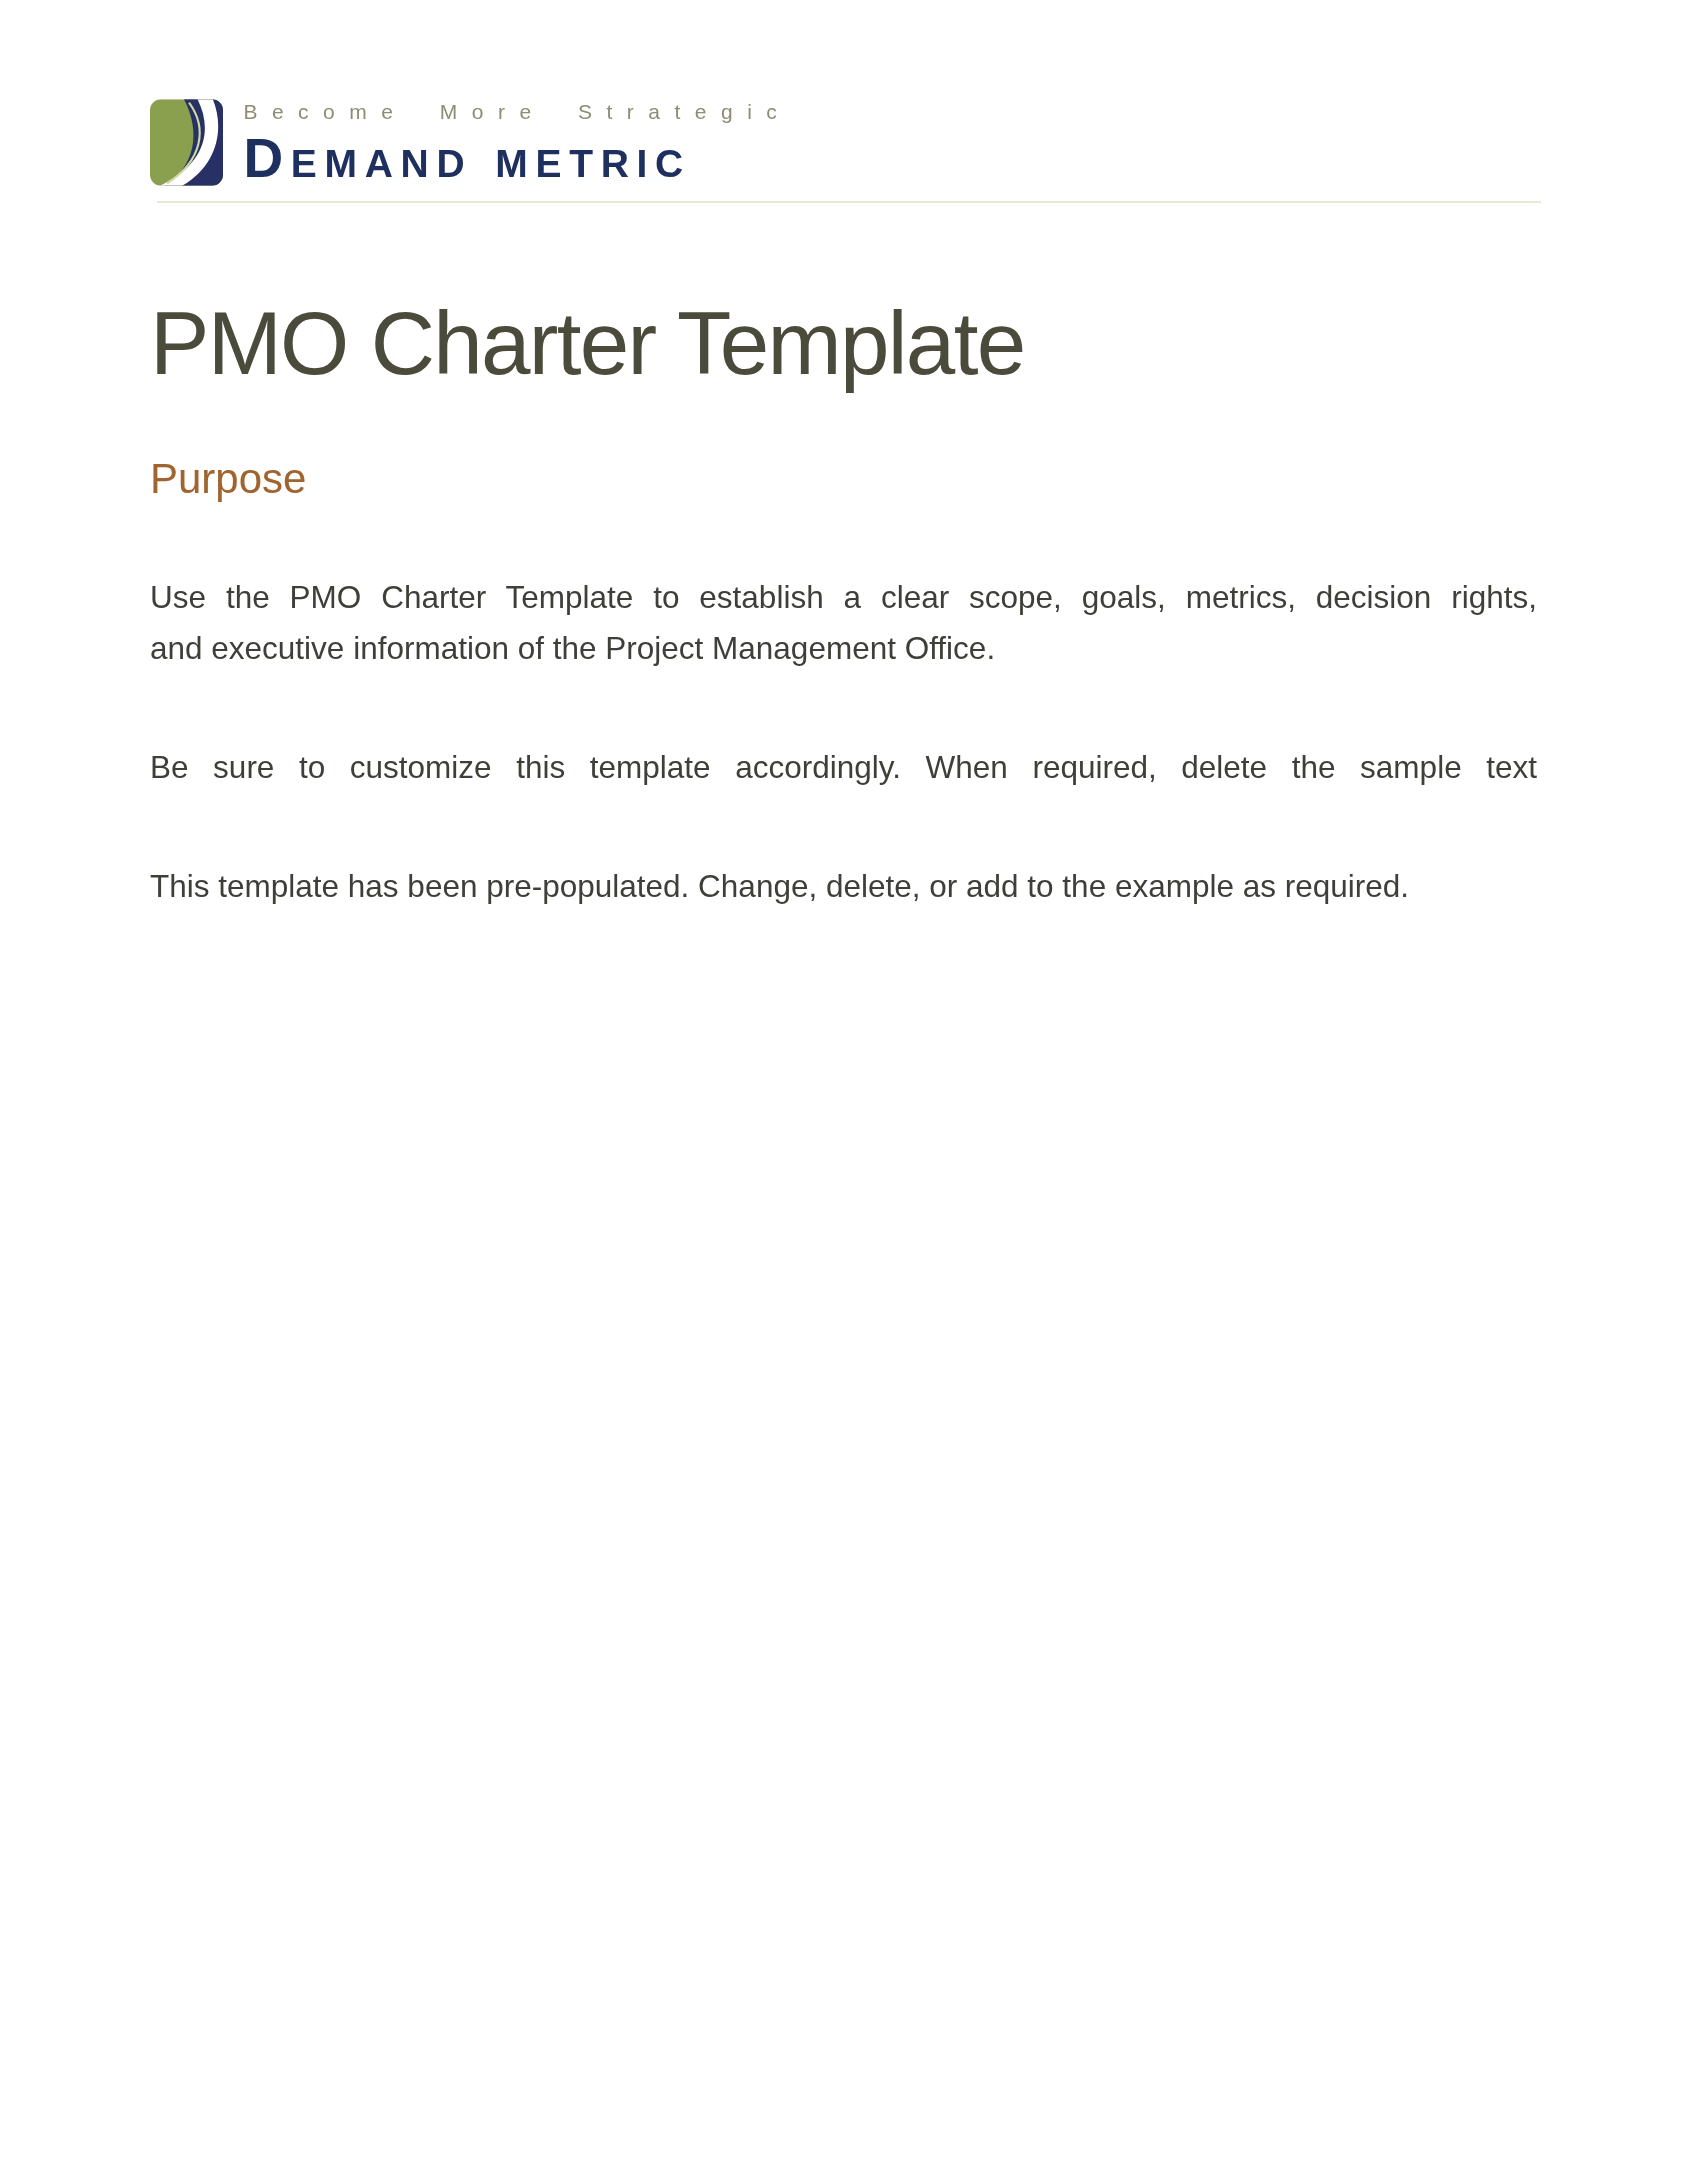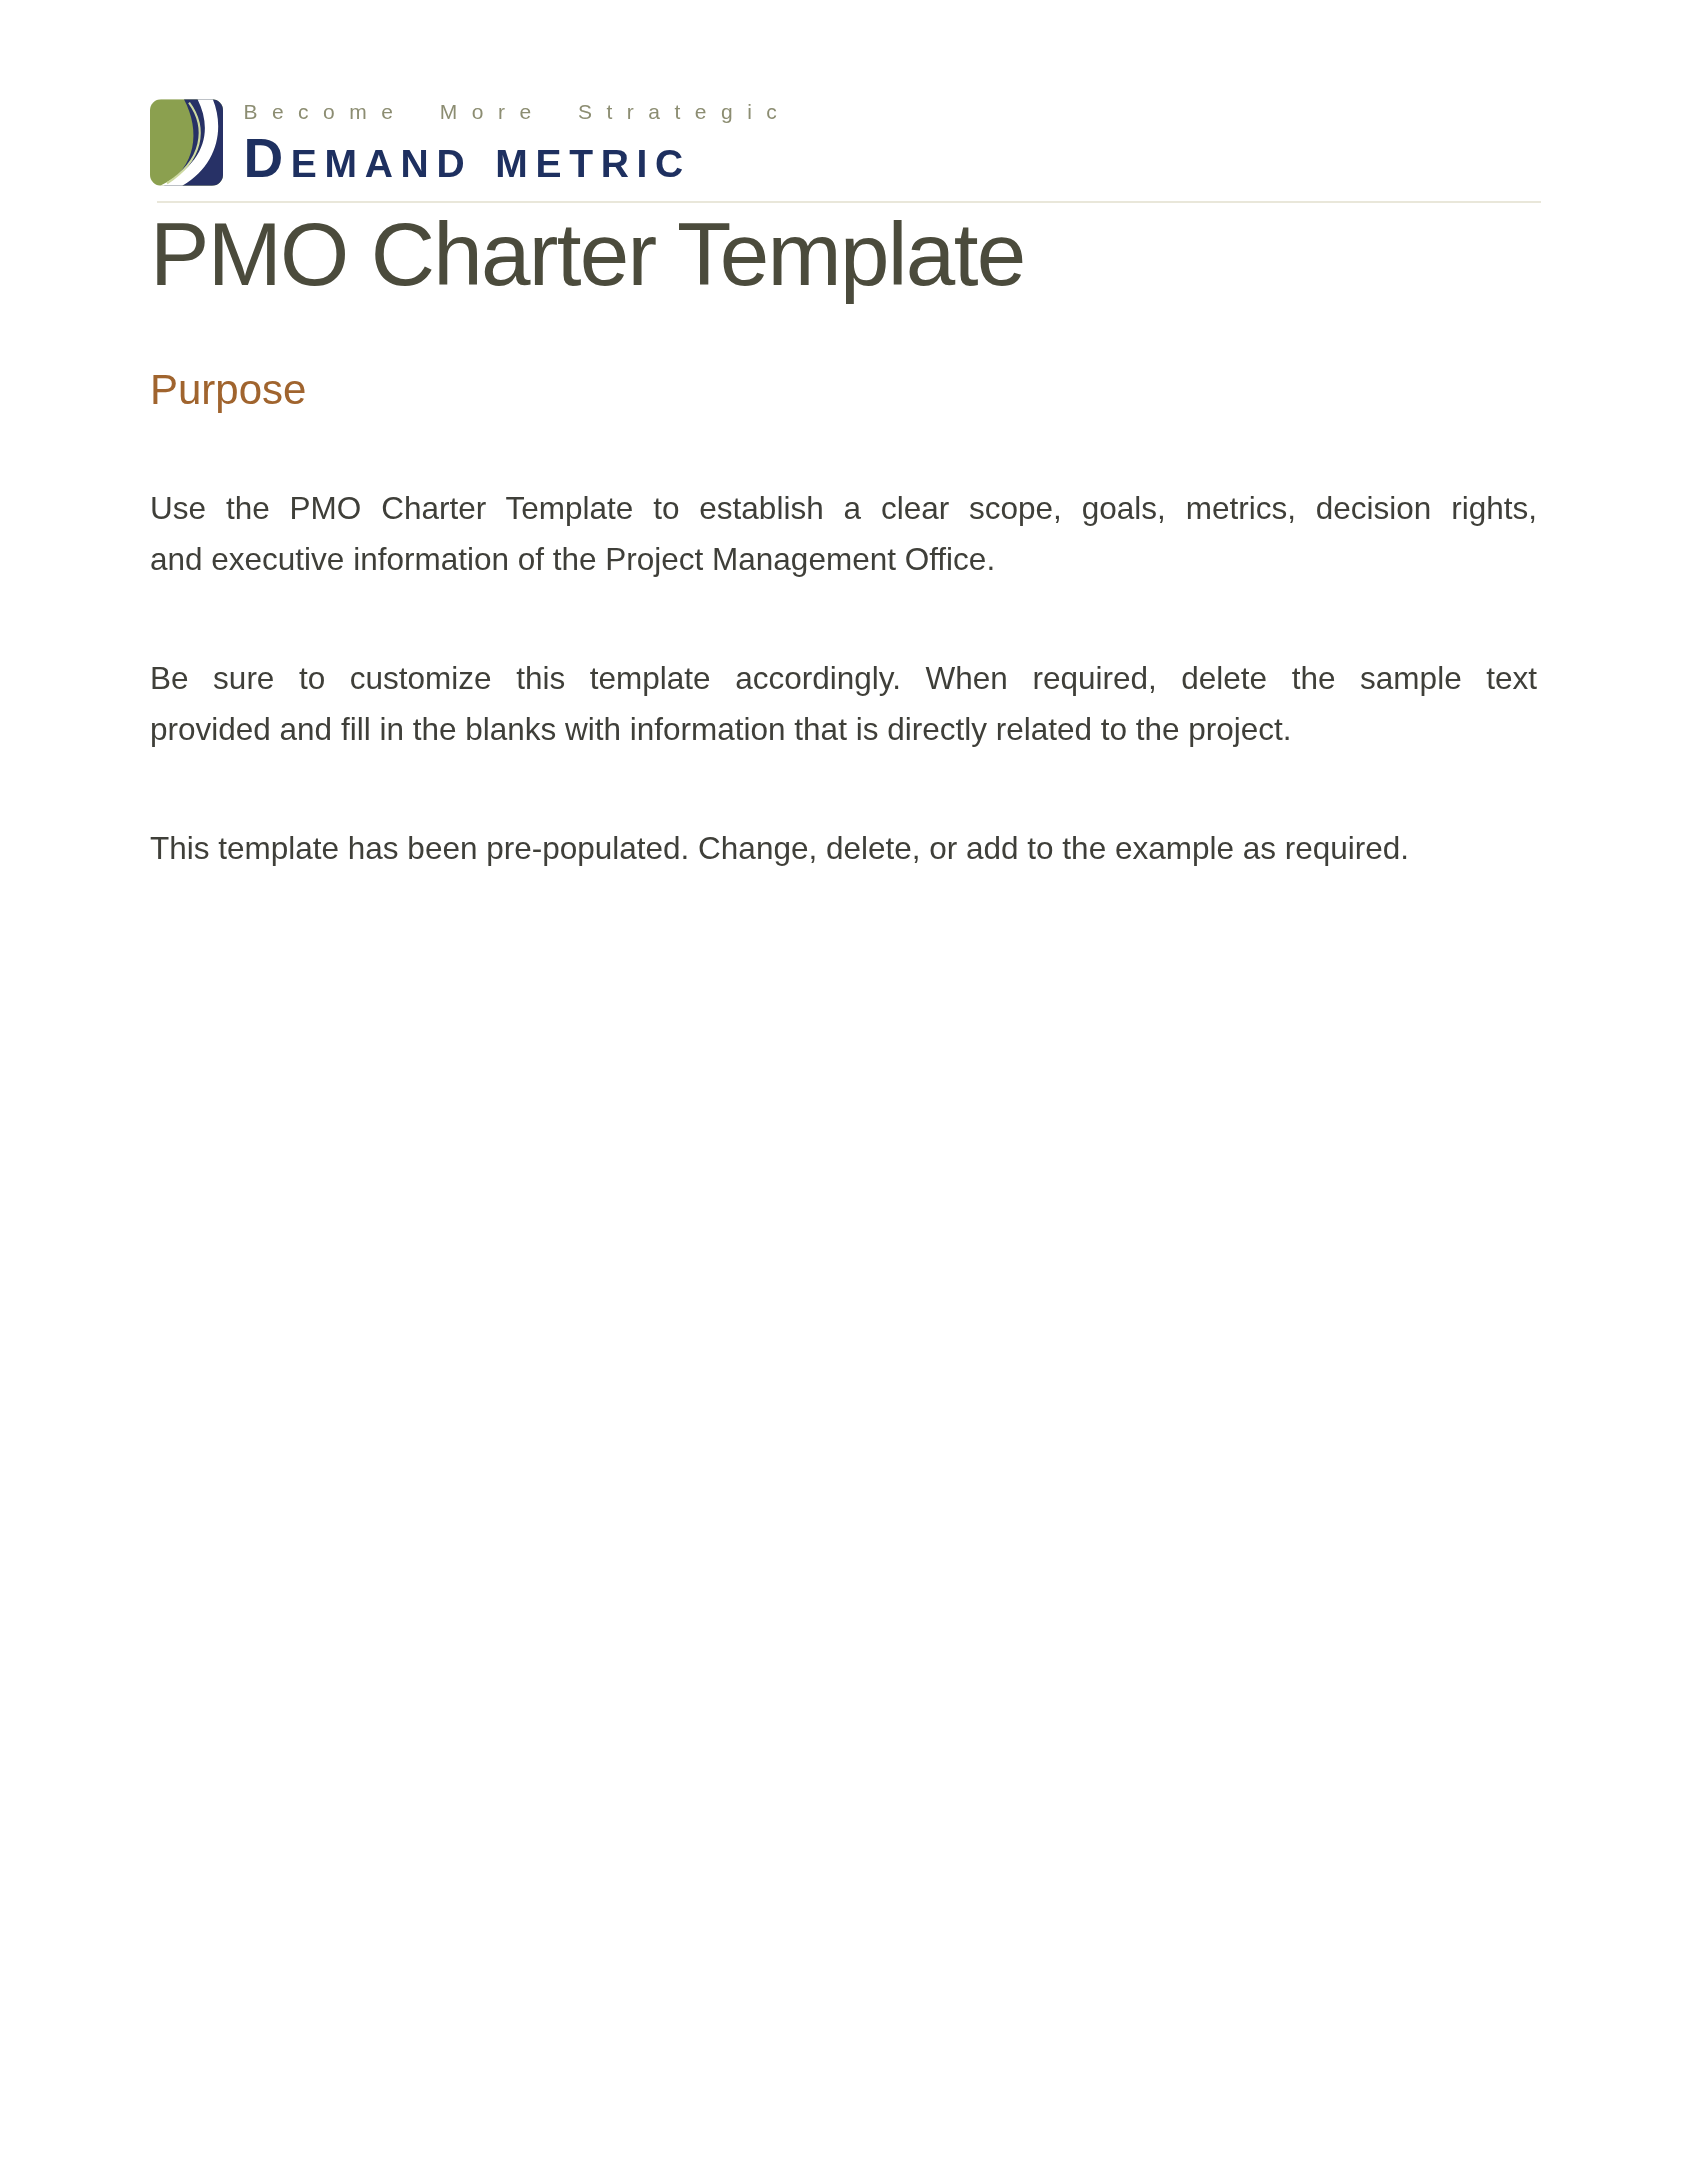--- a/index.html
+++ b/index.html
@@ -39,20 +39,21 @@
   .brand-name::first-letter { text-transform: uppercase; }
   .header-divider {
     margin-top: 14.5px;
     margin-left: 6.8px;
     width: 1384px;
     border: none;
     border-top: 2.6px solid #e9e7da;
   }
   
   .doc-title {
+    margin-top: 89px;
     font-size: 89px;
     line-height: 1.15;
     font-weight: 400;
     letter-spacing: -1.7px;
     color: #4b4b3c;
     white-space: nowrap;
   }
   .section-heading {
     margin-top: 60px;
     font-size: 42px;
@@ -104,21 +105,20 @@
 
     <h2 class="section-heading">Purpose</h2>
 
     <p class="paragraph first">
       <span class="line full" style="display:block">Use the PMO Charter Template to establish a clear scope, goals, metrics, decision rights,</span>
       <span class="line last" style="display:block">and executive information of the Project Management Office.</span>
     </p>
 
     <p class="paragraph">
       <span class="line full" style="display:block">Be sure to customize this template accordingly. When required, delete the sample text</span>
-      <span class="line last" style="display:block">provided and fill in the blanks with information that is directly related to the project.</span>
     </p>
 
     <p class="paragraph">
       <span class="line last" style="display:block">This template has been pre-populated. Change, delete, or add to the example as required.</span>
     </p>
   </main>
 
 </div>
 
 

